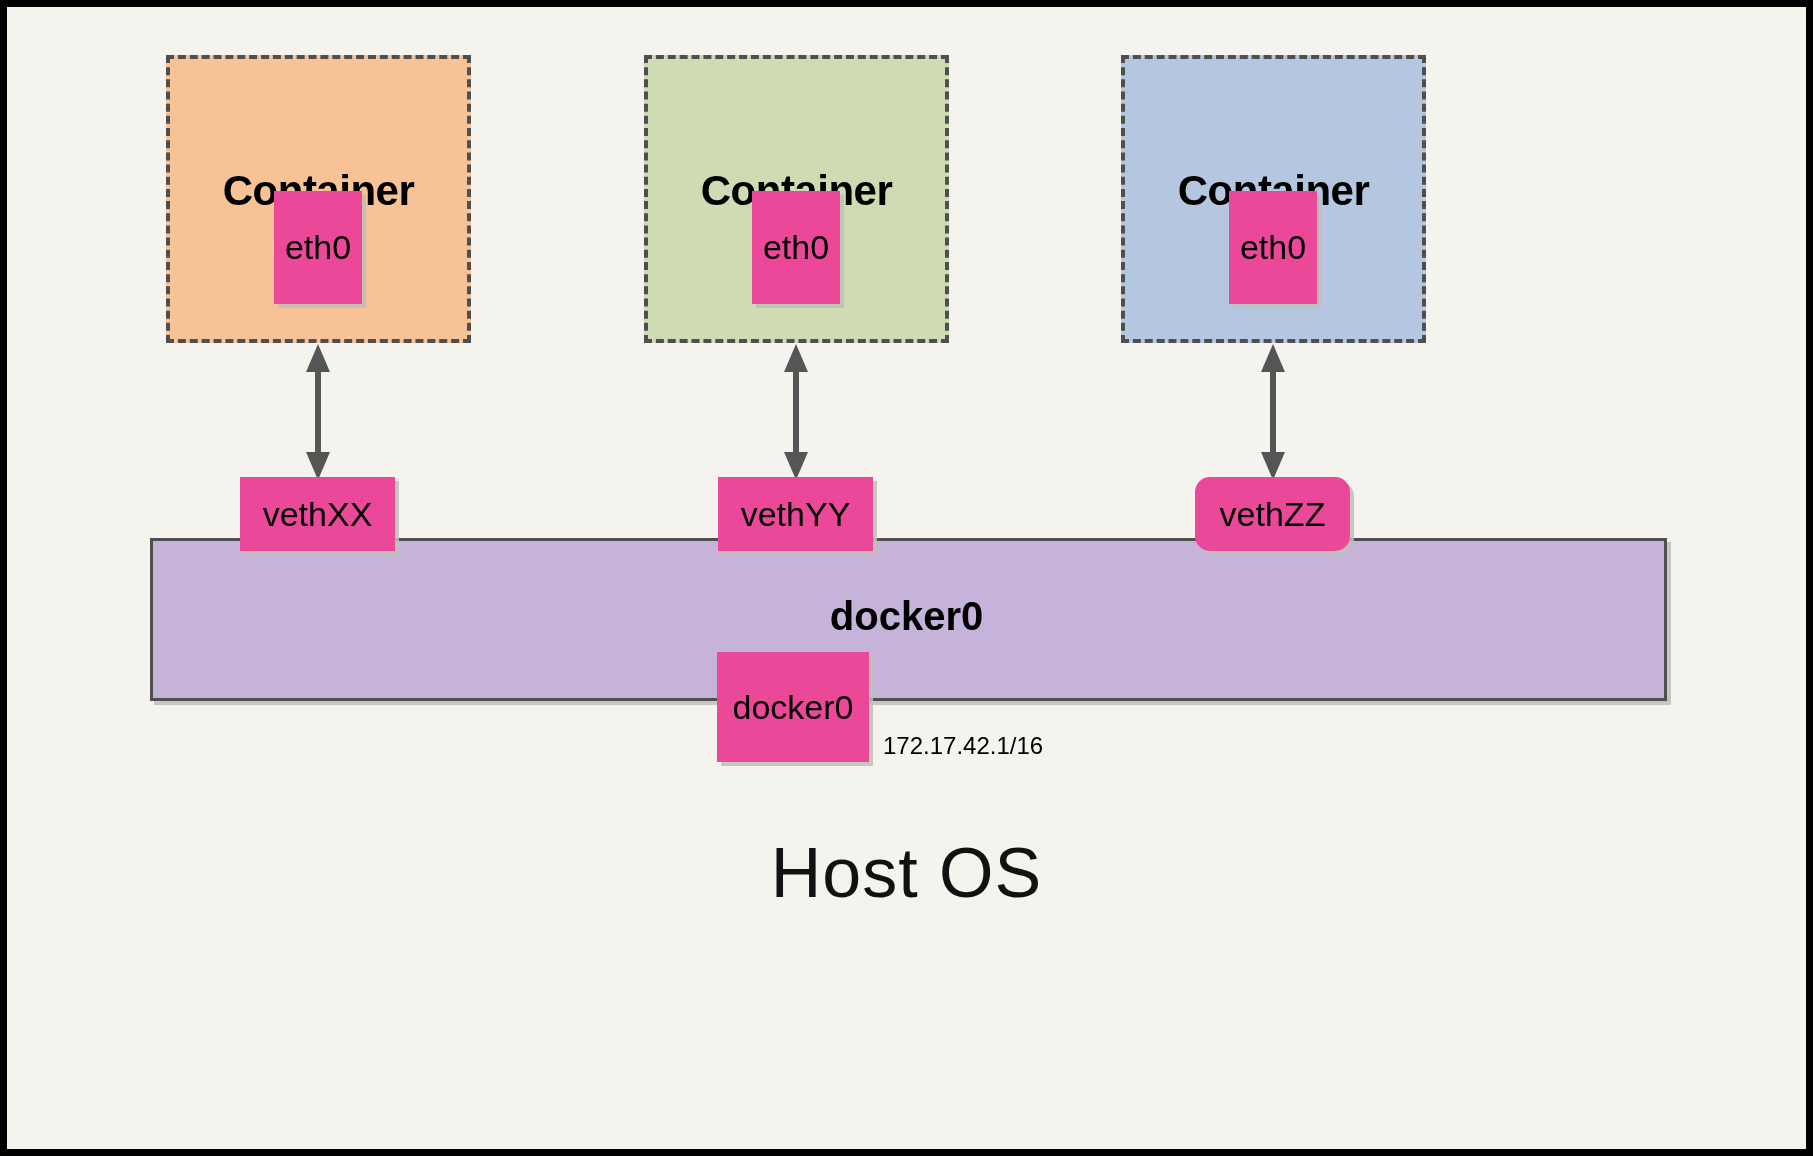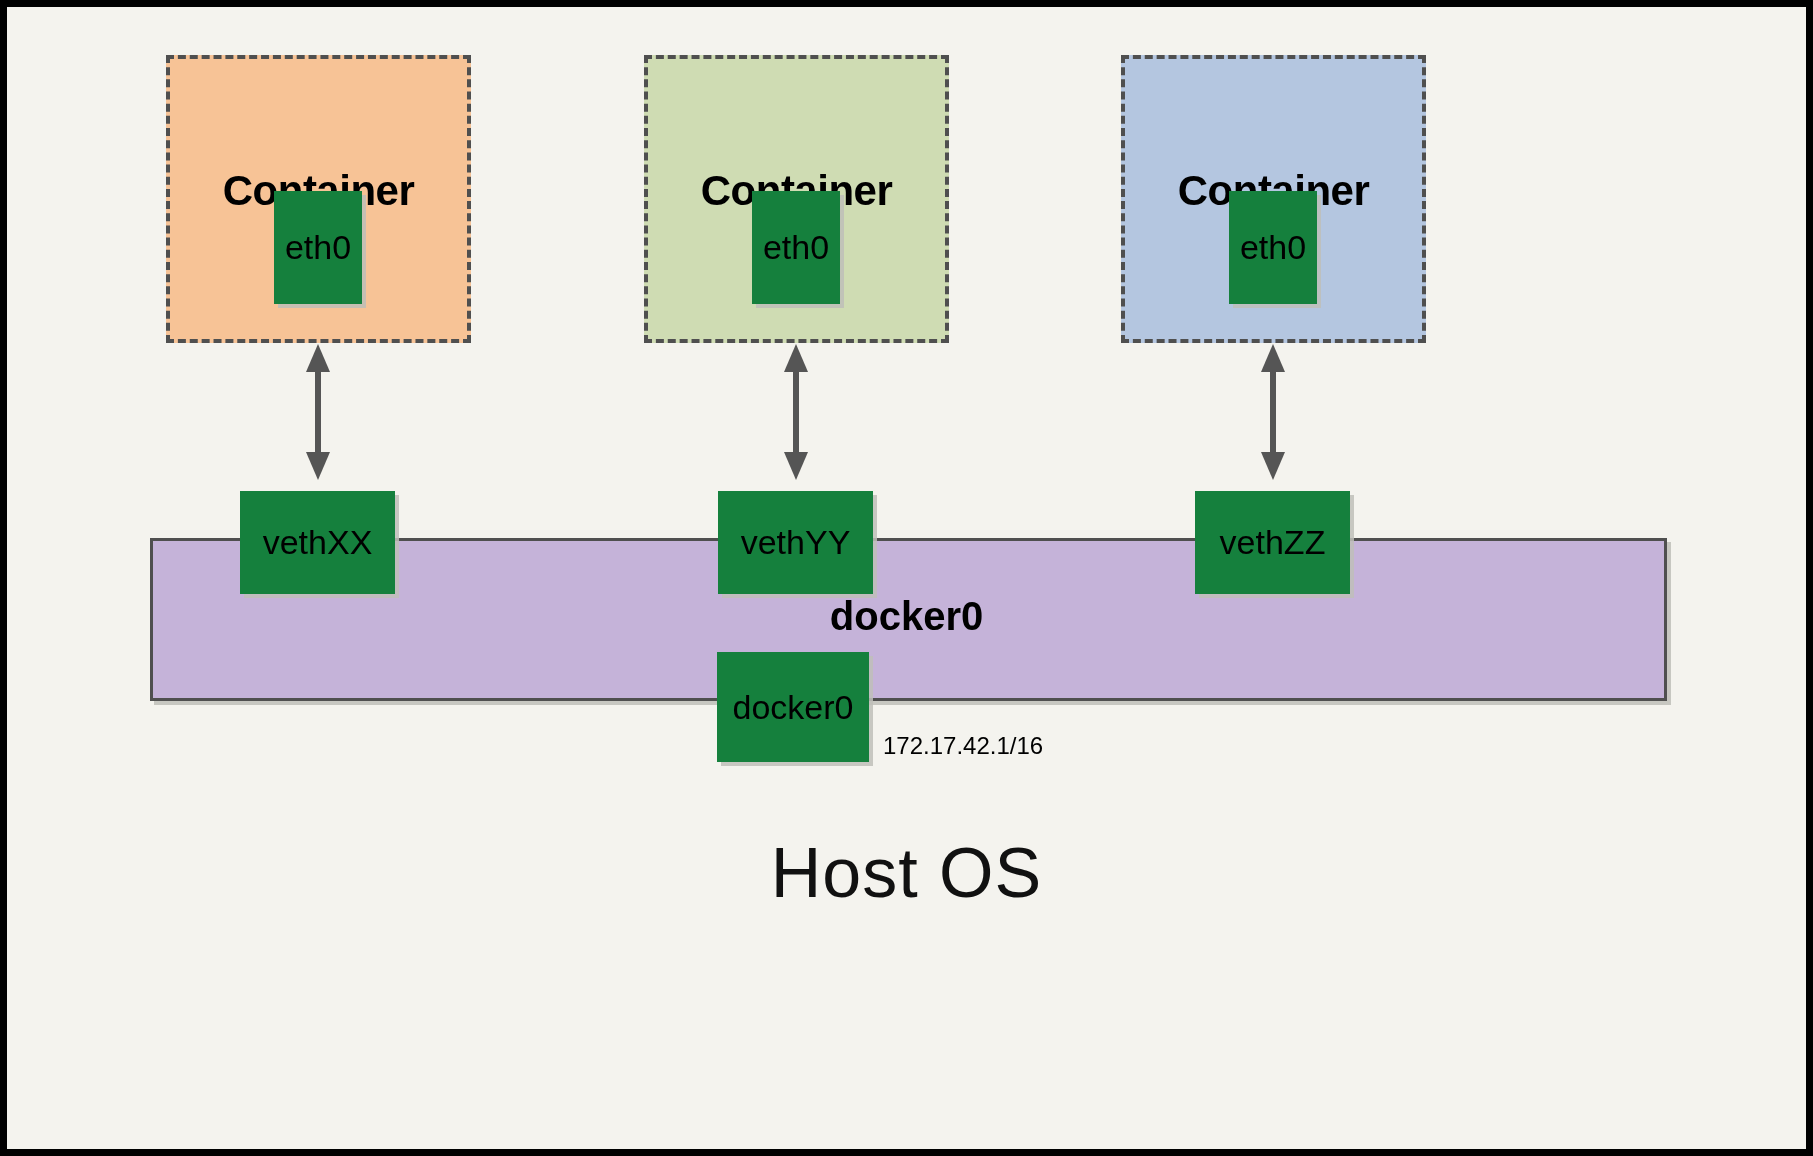--- a/index.html
+++ b/index.html
@@ -46,43 +46,43 @@
     text-align: center;
     font-size: 42px;
     font-weight: bold;
     color: #000000;
     letter-spacing: -0.5px;
   }
 
   
   .node {
     position: absolute;
-    background: #15803d;
+    background: #ec4899;
     box-shadow: 4px 4px 0 0 rgba(190,190,185,0.85);
     display: flex;
     align-items: center;
     justify-content: center;
     font-size: 34px;
     color: #000000;
     box-sizing: border-box;
   }
 
   
   .eth-node {
     width: 88px;
     height: 113px;
     top: 184px;
     left: 108px;
   }
 
   
   .veth-node {
     width: 155px;
-    height: 103px;
-    top: 484px;
+    height: 74px;
+    top: 470px;
   }
 
   
   .arrow {
     position: absolute;
     top: 335px;
     width: 40px;
     height: 140px;
   }
 
@@ -184,21 +184,21 @@
 
     <div id="docker0-bar"></div>
     <div id="docker0-title">docker0</div>
 
     <div class="node veth-node" style="left:233px;">
       <span>vethXX</span>
     </div>
     <div class="node veth-node" style="left:711px;">
       <span>vethYY</span>
     </div>
-    <div class="node veth-node" style="left:1188px;">
+    <div class="node veth-node" style="left:1188px;border-radius:15px;">
       <span>vethZZ</span>
     </div>
 
     <div class="node" id="docker0-node">
       <span>docker0</span>
     </div>
 
     <div id="docker0-ip">172.17.42.1/16</div>
 
     <div id="host-os-label">Host OS</div>

